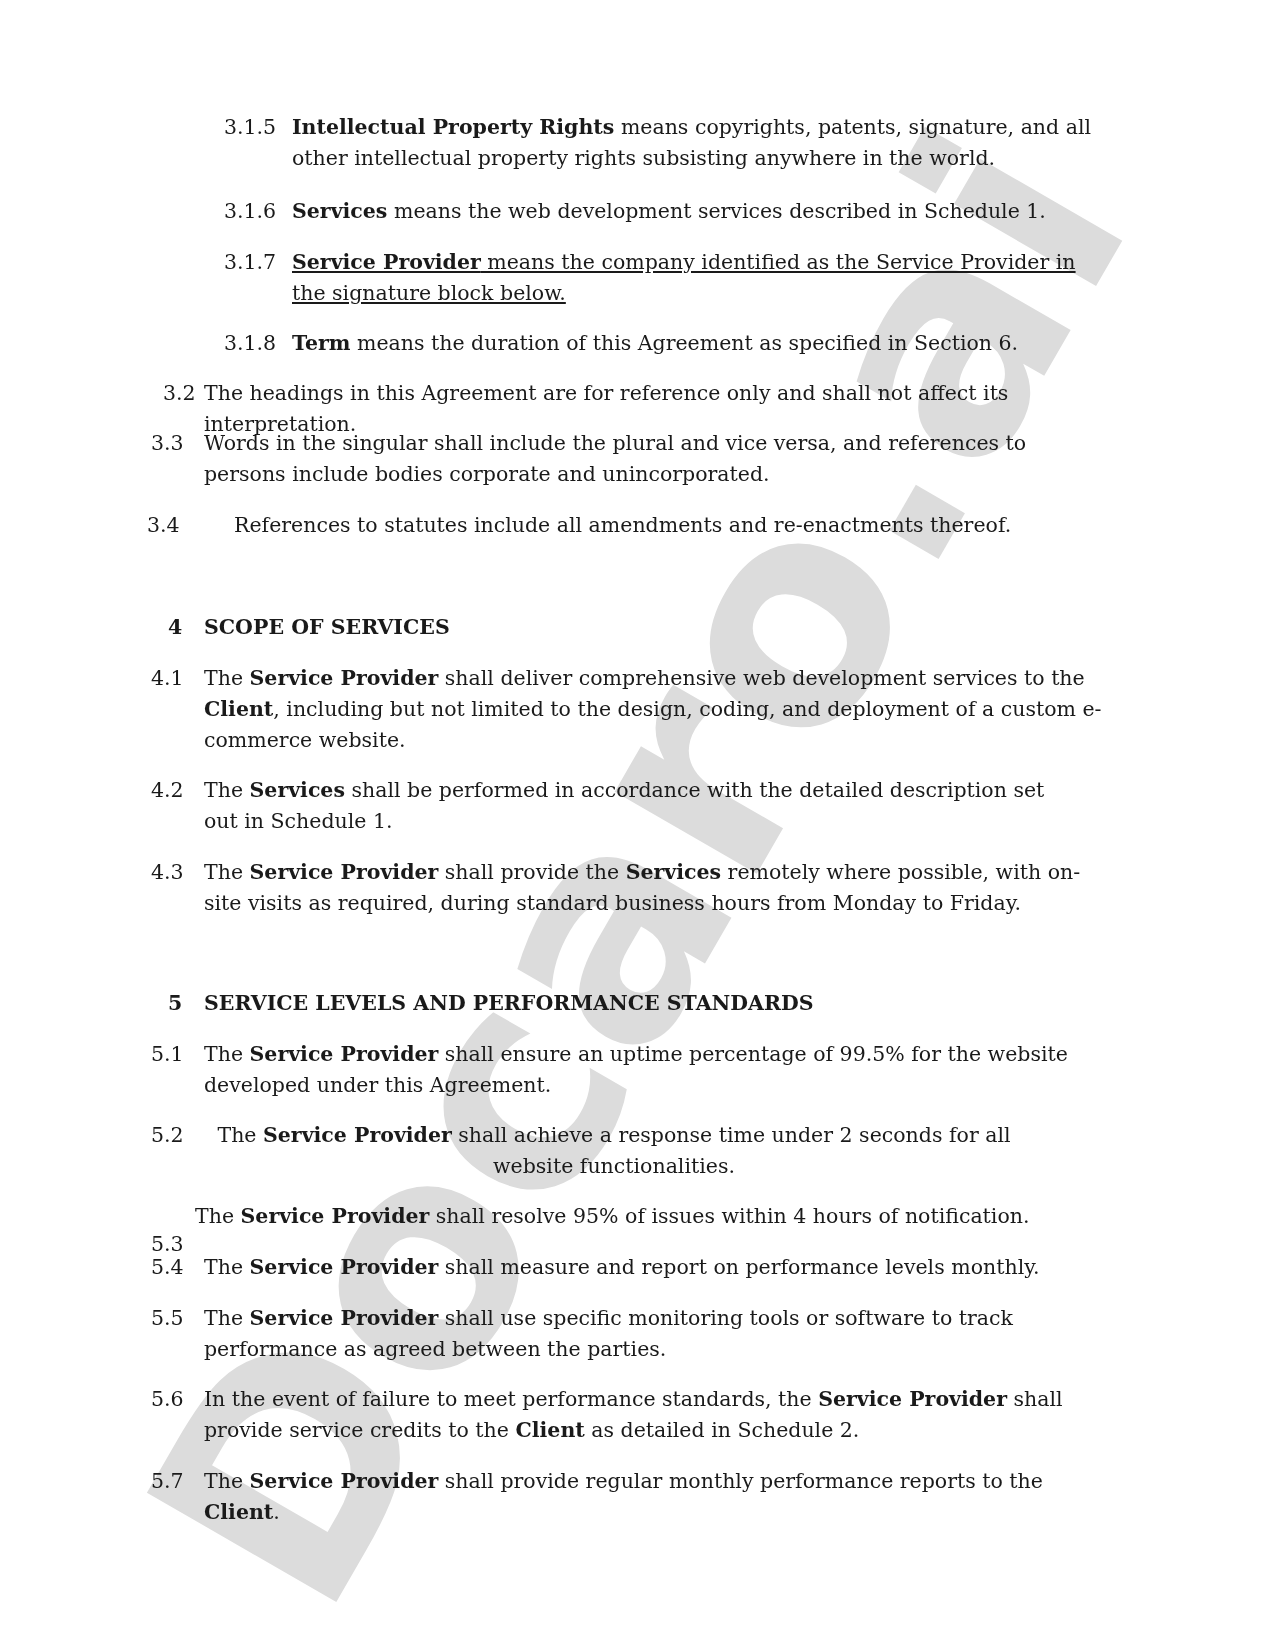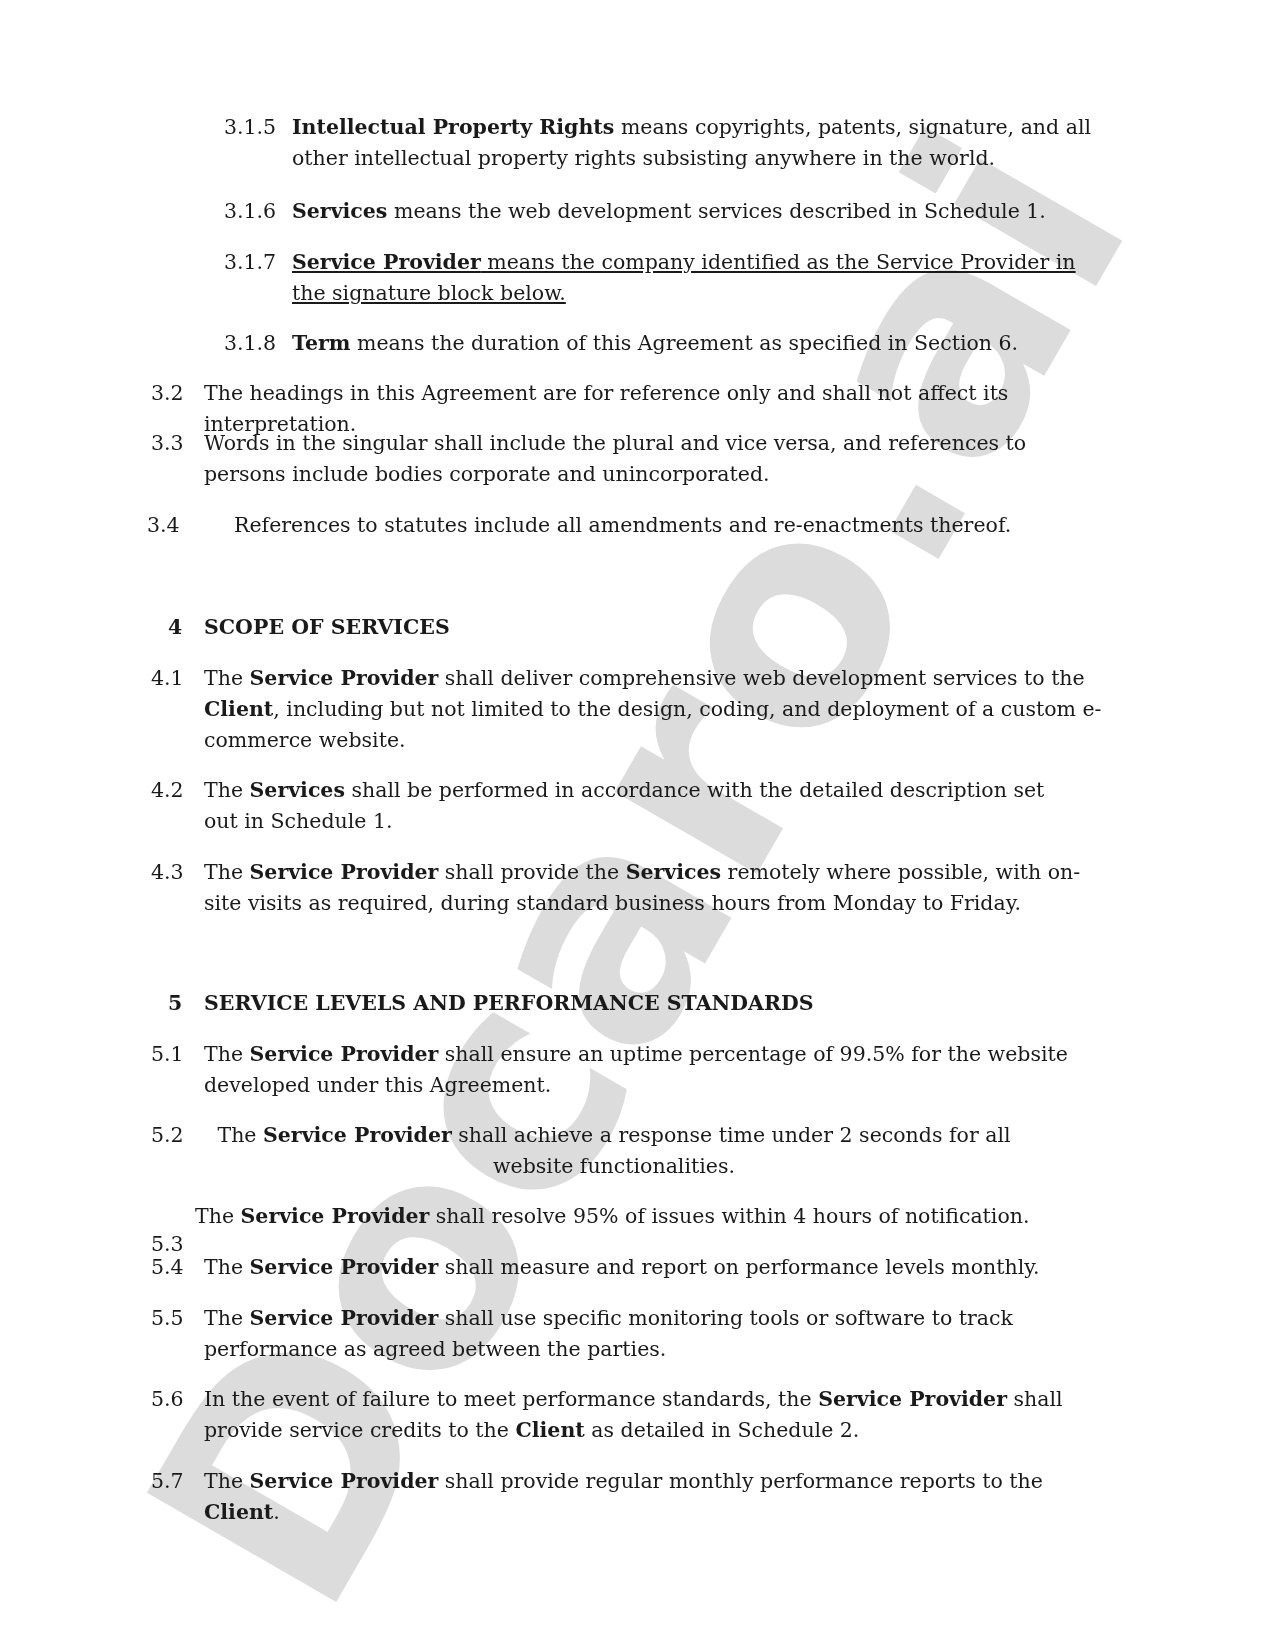--- a/index.html
+++ b/index.html
@@ -36,21 +36,21 @@
       </div>
       <div class="clause" style="top: 247px; left: 0px; width: 1275px;">
         <span class="num" style="left: 224px;">3.1.7</span>
         <span class="text" style="left: 292px; width: 810px; text-decoration: underline;"><b>Service Provider</b><span> means the company identified as the Service Provider in the signature block below.</span></span>
       </div>
       <div class="clause" style="top: 328px; left: 0px; width: 1275px;">
         <span class="num" style="left: 224px;">3.1.8</span>
         <span class="text" style="left: 292px; width: 810px;"><b>Term</b><span> means the duration of this Agreement as specified in Section 6.</span></span>
       </div>
       <div class="clause" style="top: 378px; left: 0px; width: 1275px;">
-        <span class="num" style="left: 151px;">3.2</span>
+        <span class="num" style="left: 163px;">3.2</span>
         <span class="text" style="left: 204px; width: 900px;"><span>The headings in this Agreement are for reference only and shall not affect its interpretation.</span></span>
       </div>
       <div class="clause" style="top: 428px; left: 0px; width: 1275px;">
         <span class="num" style="left: 151px;">3.3</span>
         <span class="text" style="left: 204px; width: 860px;"><span>Words in the singular shall include the plural and vice versa, and references to persons include bodies corporate and unincorporated.</span></span>
       </div>
       <div class="clause" style="top: 510px; left: 0px; width: 1275px;">
         <span class="num" style="left: 147px;">3.4</span>
         <span class="text" style="left: 188px; width: 900px; margin-left: 46px;"><span>References to statutes include all amendments and re-enactments thereof.</span></span>
       </div>

